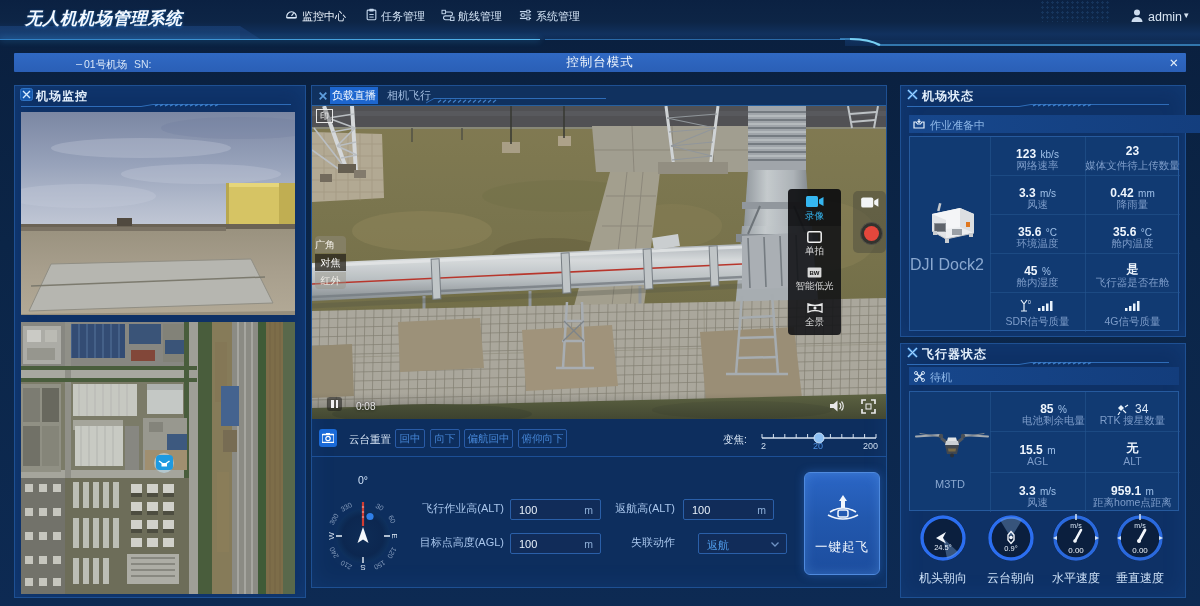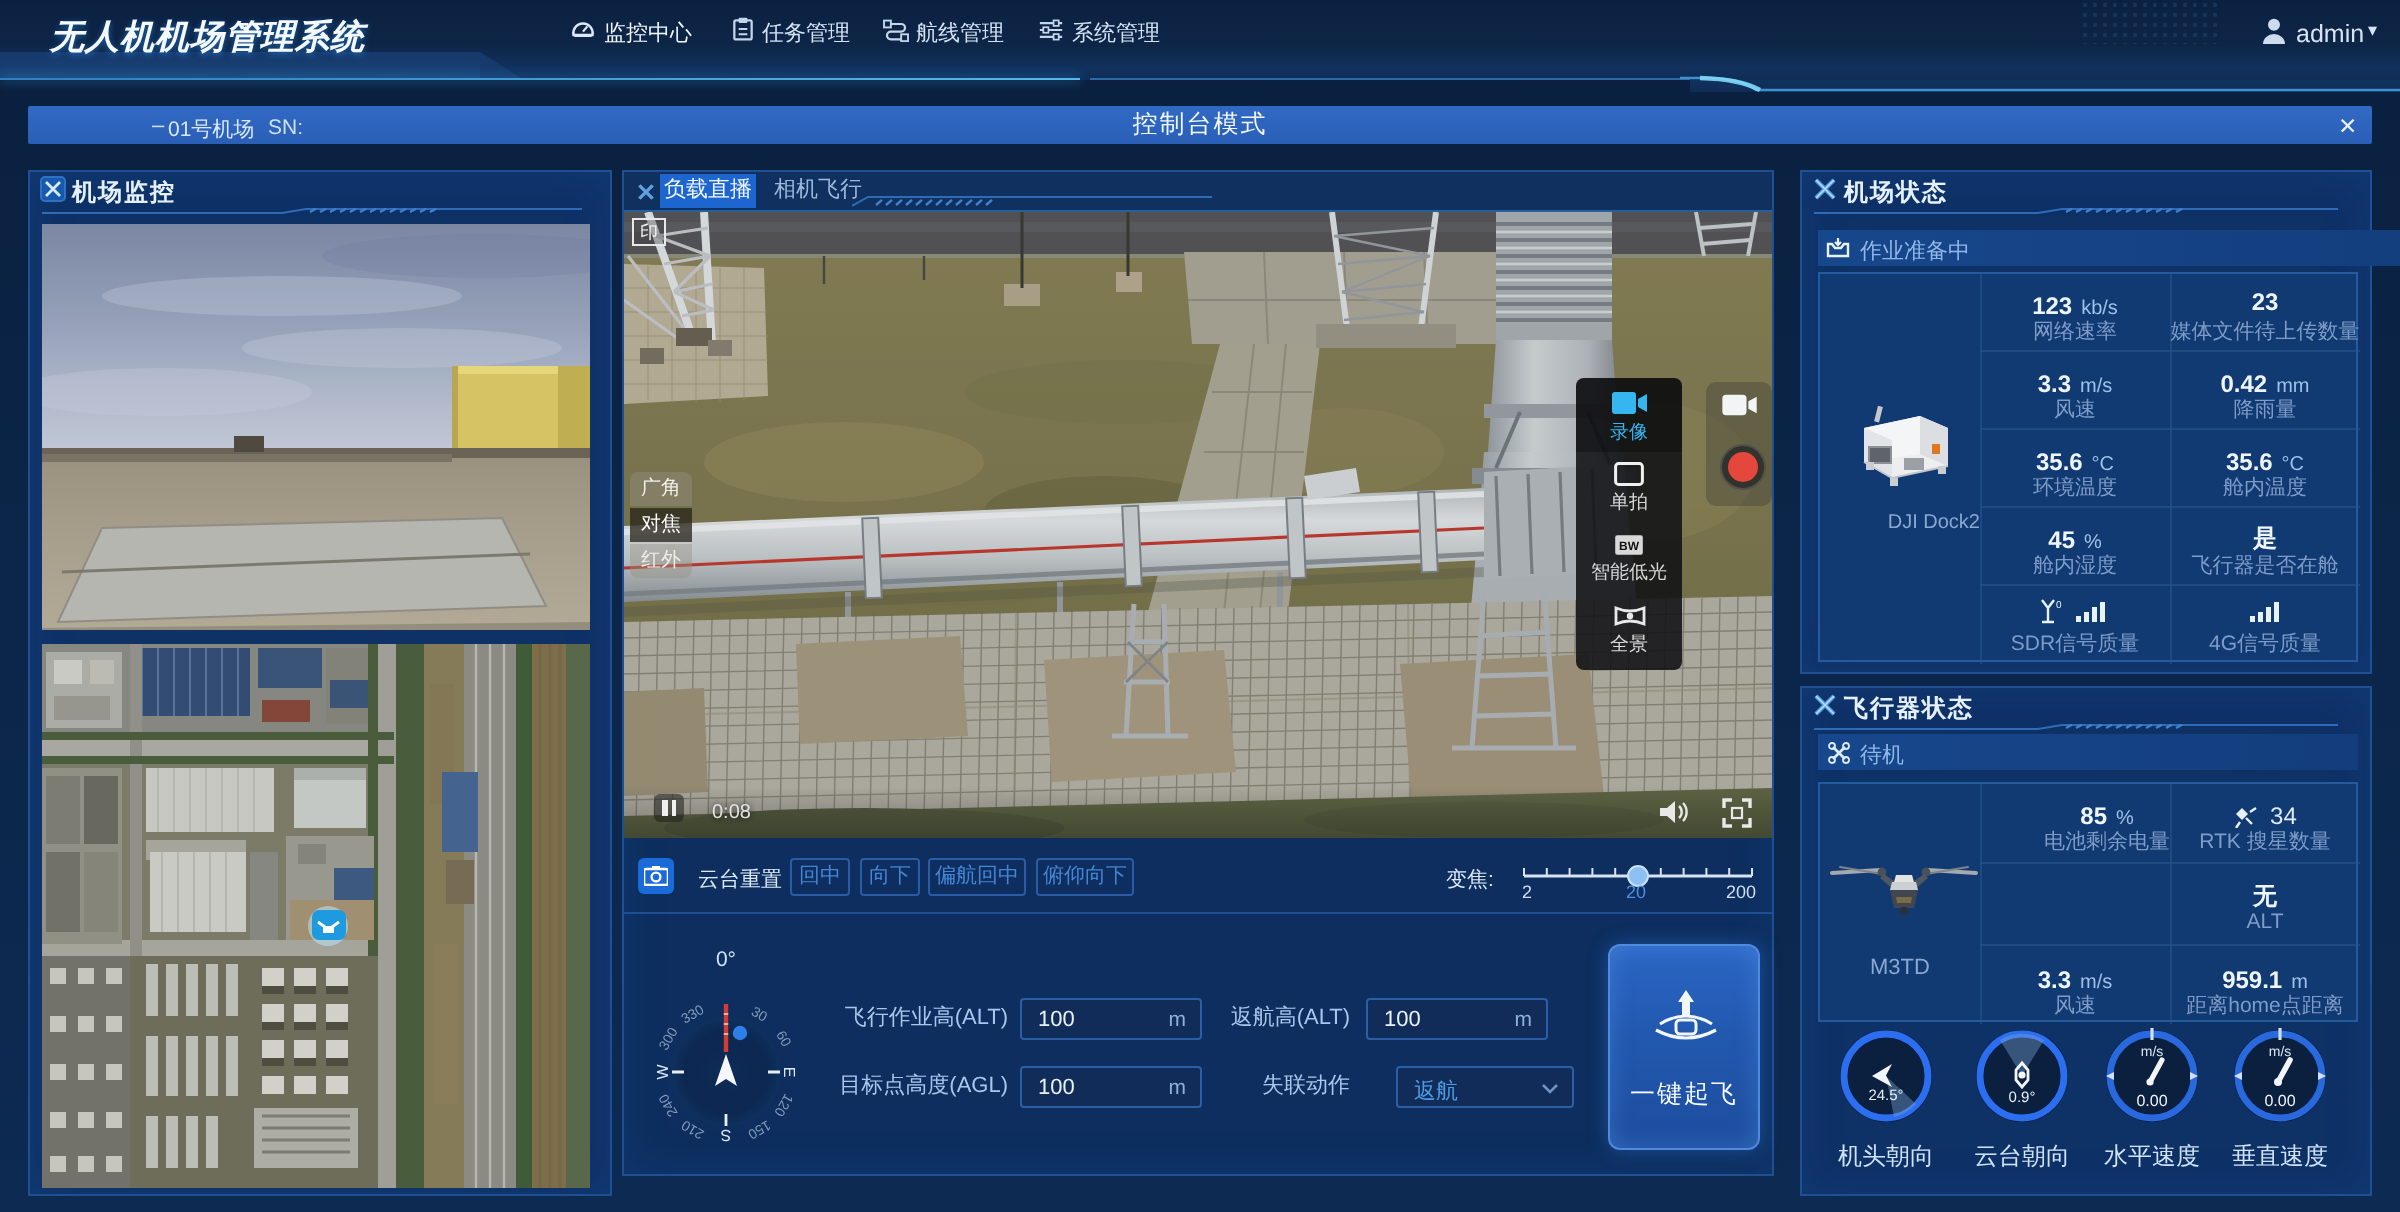--- a/index.html
+++ b/index.html
@@ -439,21 +439,21 @@
         </g>
 
  <path d="M0 302 L574 288 L574 313 L0 313 Z" fill="#626946"></path>
  <ellipse cx="120" cy="308" rx="100" ry="10" fill="#585f41"></ellipse>
  <ellipse cx="430" cy="304" rx="90" ry="9" fill="#5c6243"></ellipse>
  <rect width="574" height="313" fill="#18220e" opacity=".07"></rect>
 </svg>
 
 <div class="abs" style="left:4px;top:3px;width:15px;height:12px;border:1px solid #e8e8e8;color:#f2f2f2;font-size:9px;text-align:center;line-height:12px;background:rgba(60,60,60,.35)">印</div>
 
-<div class="abs" style="left:3px;top:130px;width:31px;height:17px;background:rgba(142,136,120,.55);color:#f2efe8;font-size:10px;text-align:center;line-height:17px;border-radius:4px 4px 0 0">广角</div>
+<div class="abs" style="left:3px;top:130px;width:31px;height:17px;background:rgba(142,136,120,.55);color:#f2efe8;font-size:10px;line-height:17px;border-radius:4px 4px 0 0">广角</div>
 <div class="abs" style="left:3px;top:148px;width:31px;height:17px;background:rgba(42,38,30,.78);color:#ffffff;font-size:10px;text-align:center;line-height:17px">对焦</div>
 <div class="abs" style="left:3px;top:166px;width:31px;height:17px;background:rgba(150,145,132,.42);color:#f0ede6;font-size:10px;text-align:center;line-height:17px;border-radius:0 0 4px 4px">红外</div>
 
 <div class="abs" style="left:476px;top:83px;width:53px;height:146px;background:rgba(16,17,20,.88);border-radius:4px">
  <div class="abs" style="left:0;top:0;width:53px;height:37px;background:#000;opacity:.25;border-radius:4px 4px 0 0"></div>
  <svg class="abs" style="left:18px;top:6px" width="18" height="13" viewBox="0 0 18 13">
           <rect x="0" y="1" width="12" height="11" rx="1.5" fill="#35b6f0"></rect>
           <path d="M13 4.5 L17.5 2 L17.5 11 L13 8.5 Z" fill="#35b6f0"></path>
         </svg>
  <div class="abs" style="left:0;top:21px;width:53px;text-align:center;color:#35b6f0;font-size:9.5px">录像</div>
@@ -634,21 +634,21 @@
    <path d="M6 13 L20 19 L20 38 L6 30 Z" fill="#e2e4e7"></path>
    <path d="M6 30 L20 38 L48 32" stroke="#c2c5c9" stroke-width="1" fill="none"></path>
    <rect x="8" y="22" width="12" height="9" fill="#8d9298"></rect>
    <rect x="9" y="23" width="10" height="7" fill="#5f646b"></rect>
    <rect x="26" y="28" width="10" height="6" fill="#9ba0a6"></rect>
    <rect x="40" y="21" width="4" height="5" fill="#e07820"></rect>
    <rect x="19" y="38" width="4" height="4" fill="#c9ccd0"></rect>
    <rect x="43" y="32" width="4" height="4" fill="#c9ccd0"></rect>
    <rect x="7" y="30" width="4" height="4" fill="#c9ccd0"></rect>
   </svg>
-  <div class="abs" style="left:0;top:119px;width:80px;text-align:right;font-size:10px;color:#8aa8d0">DJI Dock2</div>
+  <div class="abs" style="left:0;top:119px;width:80px;text-align:left;font-size:16px;color:#8aa8d0">DJI Dock2</div>
 
   <div class="abs" style="left:80px;top:0;width:95px;height:38px">
         <div class="cellv"><span class="v">123</span> <span class="vu">kb/s</span></div>
         <div class="celll l">网络速率</div>
       </div>
   <div class="abs" style="left:175px;top:0;width:95px;height:38px">
         <div class="cellv v">23</div>
         <div class="celll l">媒体文件待上传数量</div>
       </div>
 
@@ -760,20 +760,24 @@
         <div class="cellv"><span class="v">85</span> <span class="vu">%</span></div>
         <div class="celll l">电池剩余电量</div>
       </div>
   <div class="abs" style="left:175px;top:0;width:95px;height:39px">
    <div class="cellv"><svg style="vertical-align:-2px" width="14" height="11" viewBox="0 0 14 11">
             <path d="M1 4 L4 1 L7 4 L4 7 Z" fill="#e8f2fc"></path>
             <path d="M6 6 l3 3 M8 3 l3 -2 M3 8 l-2 3" stroke="#e8f2fc" stroke-width="1.2"></path>
           </svg> <span class="v" style="font-weight:normal;color:#dce9f8">34</span></div>
    <div class="celll l">RTK 搜星数量</div>
   </div>
+  <div class="abs" style="left:80px;top:41px;width:95px;height:39px">
+        <div class="cellv"><span class="v">15.5</span> <span class="vu">m</span></div>
+        <div class="celll l">AGL</div>
+      </div>
   <div class="abs" style="left:175px;top:41px;width:95px;height:39px">
         <div class="cellv v">无</div>
         <div class="celll l">ALT</div>
       </div>
   <div class="abs" style="left:80px;top:82px;width:95px;height:38px">
         <div class="cellv"><span class="v">3.3</span> <span class="vu">m/s</span></div>
         <div class="celll l">风速</div>
       </div>
   <div class="abs" style="left:175px;top:82px;width:95px;height:38px">
         <div class="cellv"><span class="v">959.1</span> <span class="vu">m</span></div>

